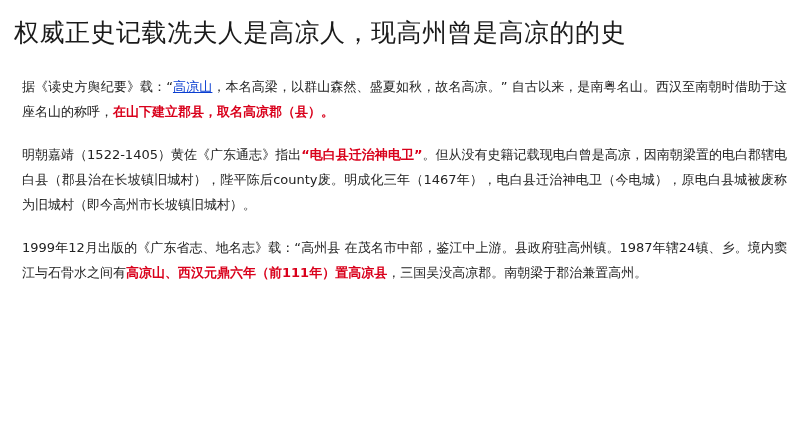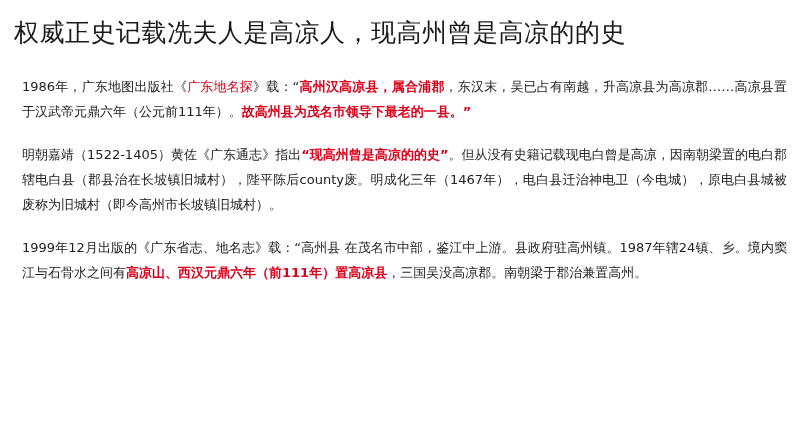--- a/index.html
+++ b/index.html
@@ -71,27 +71,27 @@
 <body>
 
 <div class="page">
 
   <div class="headline">
     <span class="line">权威正史记载冼夫人是高凉人，现高州曾是高凉的的史</span>
   </div>
 
   <div class="body-block">
 
-
-    <p class="para gap-lg">
-      <span>1986年，广东地图出版社《</span><span class="red">广东地名探</span><span>》载：“</span><span class="red-b">高州汉高凉县，属合浦郡</span><span>，东汉末，吴已占有南越，升高凉县为高凉</span><span>郡……高凉县置于汉武帝元鼎六年（公元前111年）。</span><span class="red-b">故高州县为茂名市领导下最老的一县。”</span>
+    <p class="para">
+      <span>据《读史方舆纪要》载：“</span><a class="blue-link" href="#">高凉山</a><span>，本名高梁，以群山森然、盛夏如秋，故名高凉。” 自古以来，是南粤名山。西汉至</span><span>南朝时借助于这座名山的称呼，</span><span class="red-b">在山下建立郡县，取名高凉郡（县）。</span>
     </p>
 
+
     <p class="para gap-xl">
-      <span>明朝嘉靖（1522-1405）黄佐《广东通志》指出</span><span class="red-b">“现高州曾是高凉的的史”</span><span>。但从没有史籍记载现电白曾是高凉，因南</span><span>朝梁置的电白郡辖电白县（郡县治在长坡镇旧城村），陛平陈后county废。明成化三年（1467年），电白县迁治神电卫</span><span>（今电城），原电白县城被废称为旧城村（即今高州市长坡镇旧城村）。</span>
+      <span>明朝嘉靖（1522-1405）黄佐《广东通志》指出</span><span class="red-b">“电白县迁治神电卫”</span><span>。但从没有史籍记载现电白曾是高凉，因南</span><span>朝梁置的电白郡辖电白县（郡县治在长坡镇旧城村），陛平陈后county废。明成化三年（1467年），电白县迁治神电卫</span><span>（今电城），原电白县城被废称为旧城村（即今高州市长坡镇旧城村）。</span>
     </p>
 
     <p class="para">
       <span>1999年12月出版的《广东省志、地名志》载：“高州县 在茂名市中部，鉴江中上游。县政府驻高州镇。1987年辖24</span><span>镇、乡。境内窦江与石骨水之间有</span><span class="red-b">高凉山、西汉元鼎六年（前111年）</span><span class="red-b">置高凉县</span><span>，三国吴没高凉郡。南朝梁于郡治兼置</span><span>高州。</span>
     </p>
 
   </div>
 </div>
 
 </body></html>

